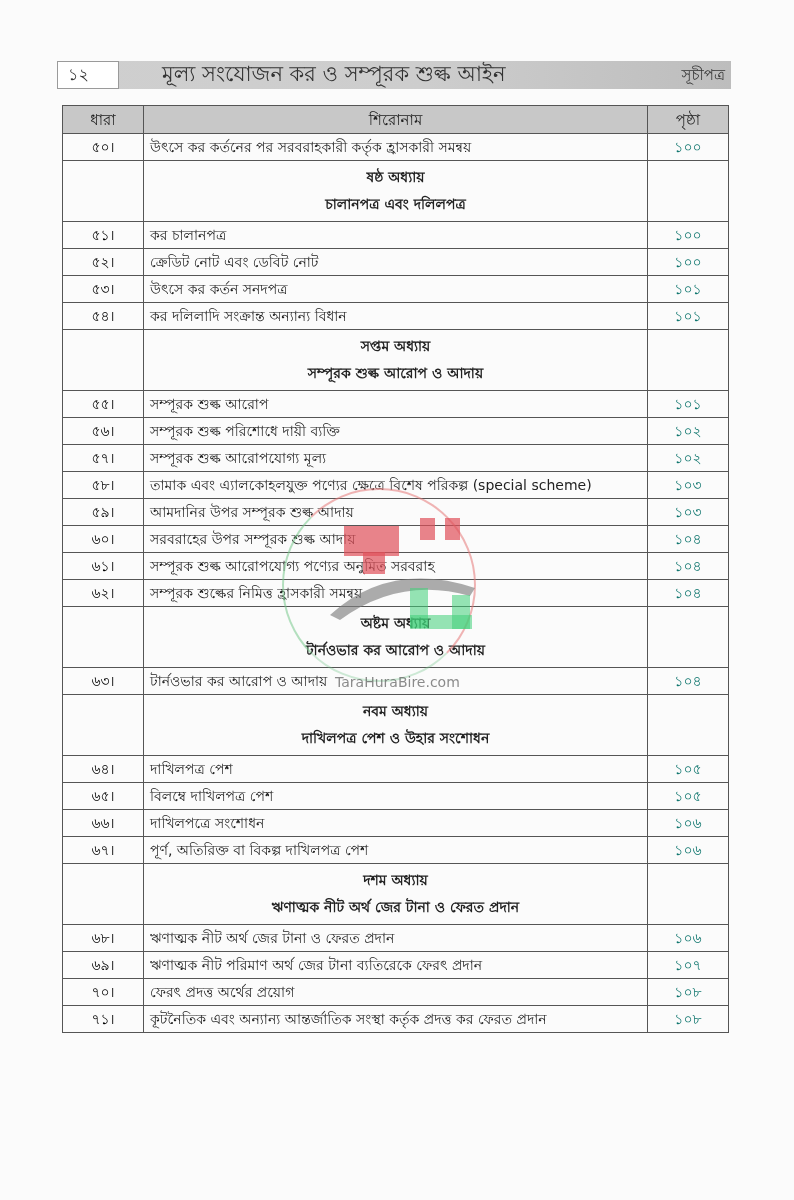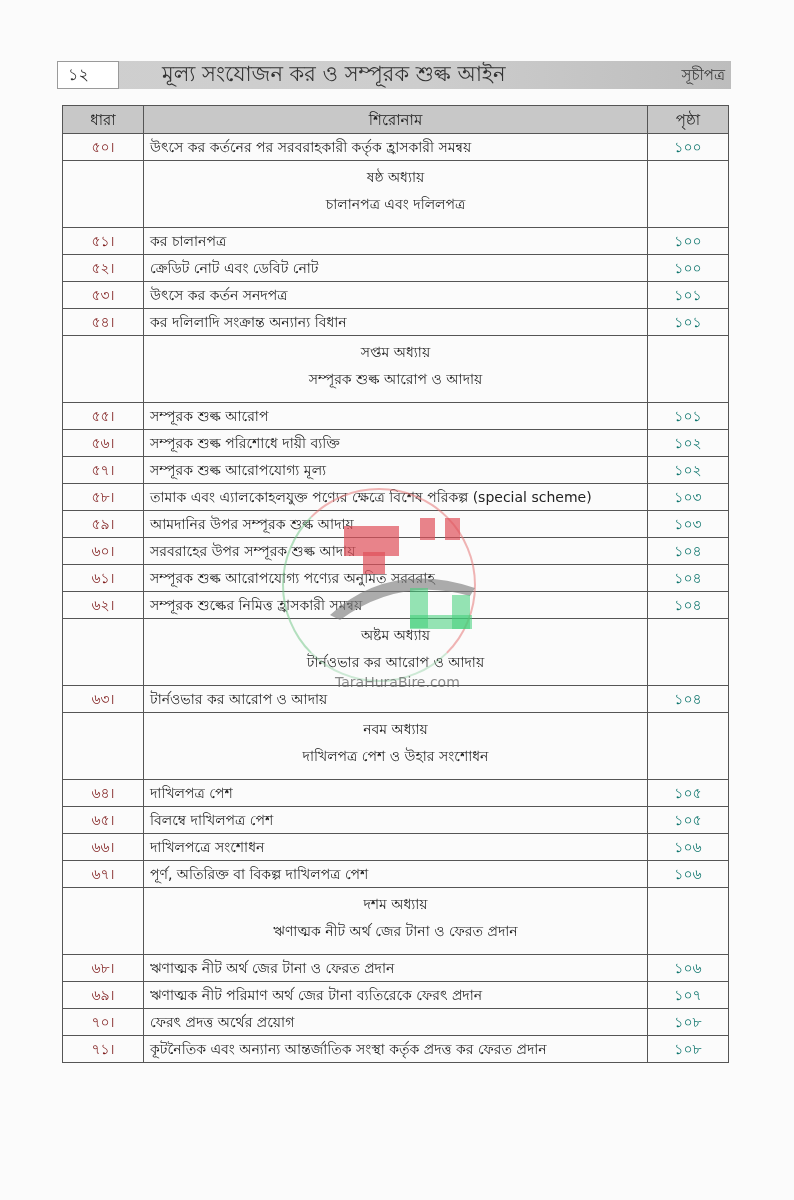--- a/index.html
+++ b/index.html
@@ -31,25 +31,25 @@
     table.toc col.c1 { width: 81px; }
     table.toc col.c2 { width: 504px; }
     table.toc col.c3 { width: 81px; }
     table.toc td, table.toc th {
       border: 1px solid #555; padding: 0 6px; vertical-align: middle;
       line-height: 26px;
     }
     table.toc thead th {
       background: #c8c8c8; font-weight: normal; font-size: 15px; height: 27px; text-align: center;
     }
-    td.sec { text-align: center; color: #7f1d1d; margin-top: 32px; }
+    td.sec { text-align: center; color: #000000; margin-top: 32px; }
     td.title { text-align: justify; color: #222; margin-left: 8px; }
     td.page { text-align: center; color: #0f766e; }
     tr.row td { height: 26px; }
-    tr.chapter td.title { text-align: center; font-weight: normal; padding-top: 3px; padding-bottom: 9px; line-height: 27px; }
+    tr.chapter td.title { text-align: center; font-weight: bold; padding-top: 3px; padding-bottom: 3px; line-height: 27px; }
     .ch-num { display: block; }
     .ch-name { display: block; }
 
     .watermark {
       position: absolute; left: 282px; top: 488px; width: 190px; height: 190px;
       border-radius: 50%;
       border: 2px solid transparent;
       border-top-color: rgba(230,120,120,0.55);
       border-right-color: rgba(230,120,120,0.55);
       border-left-color: rgba(120,200,140,0.55);

